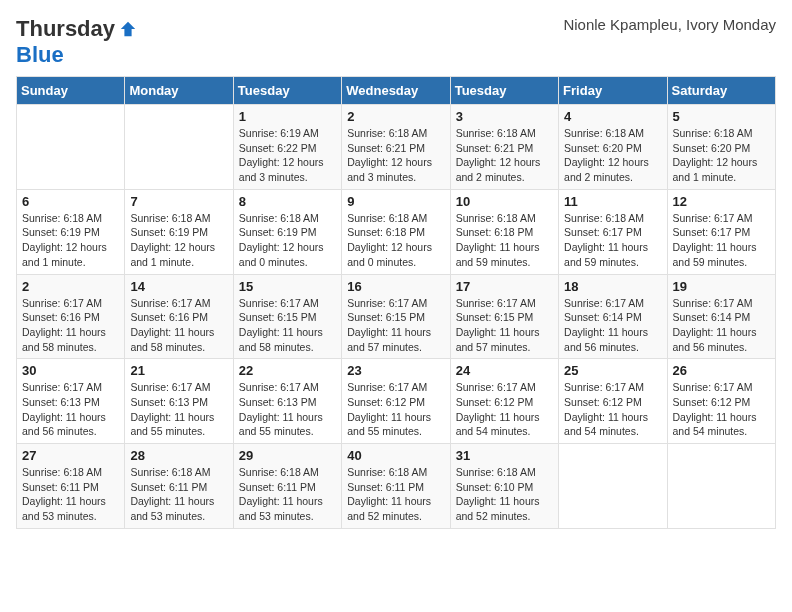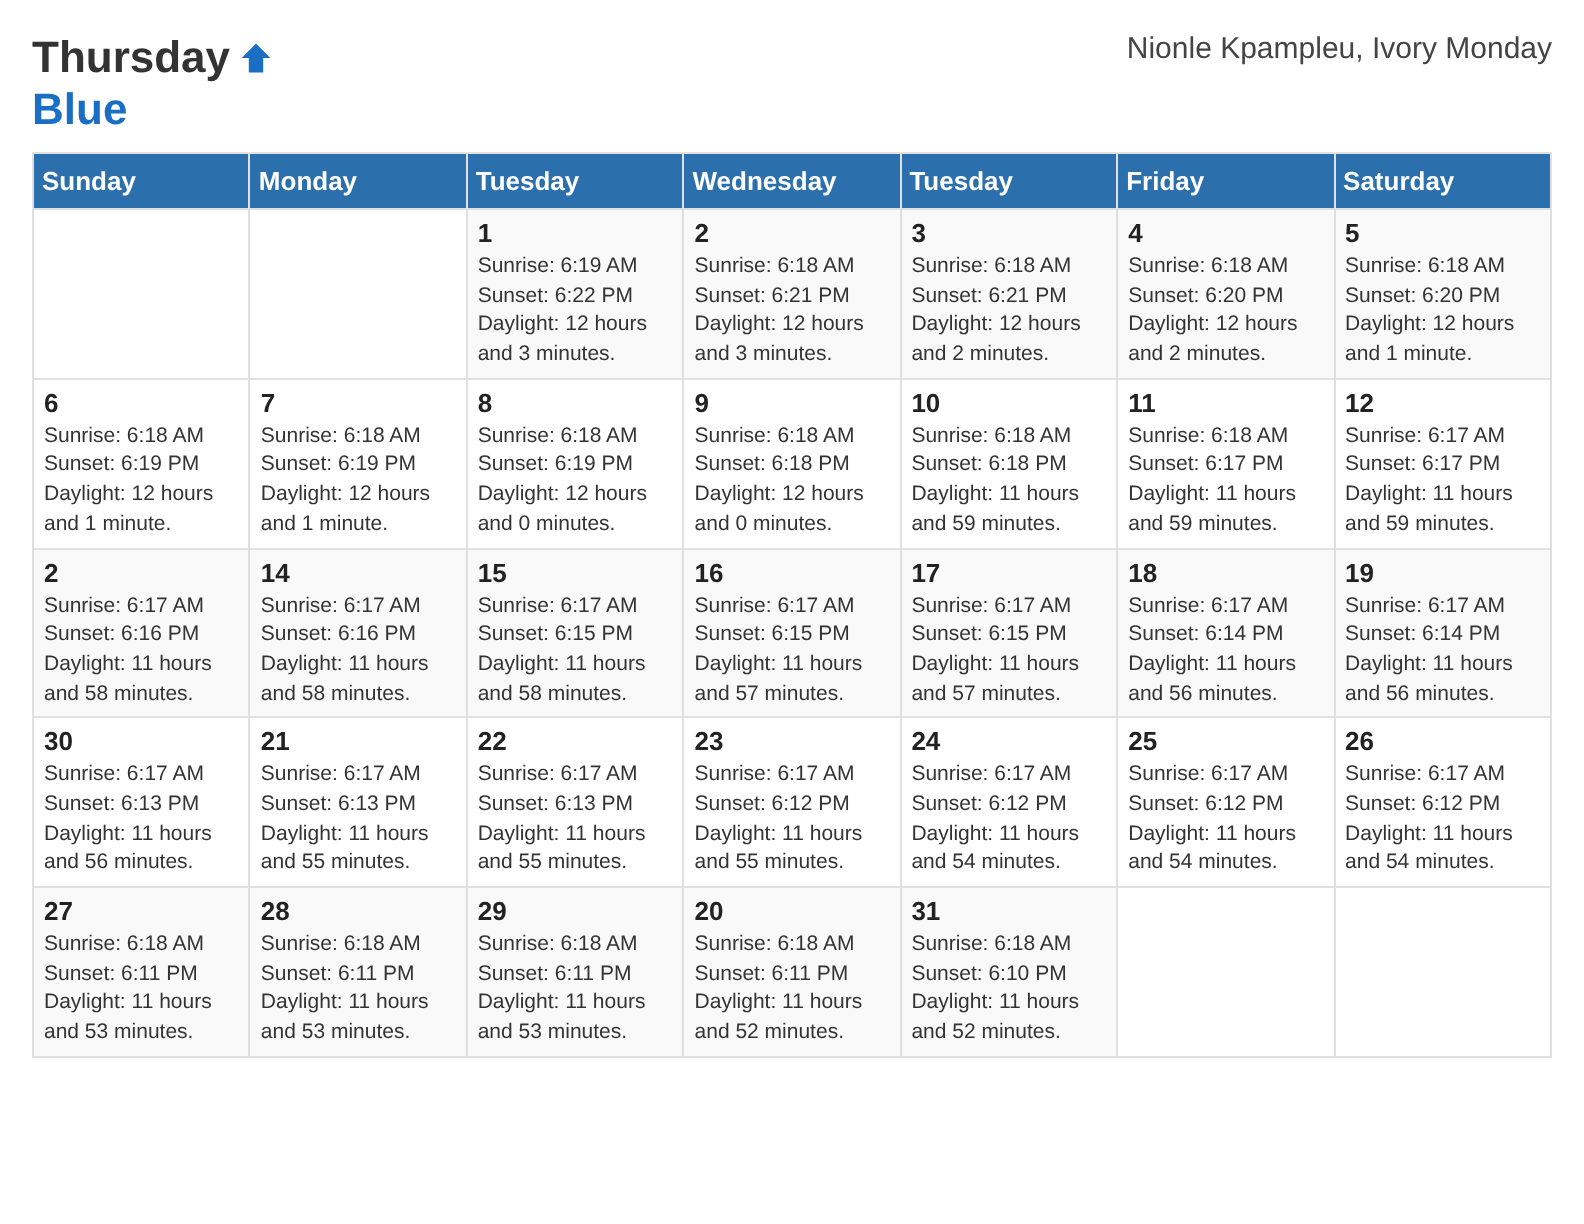--- a/index.html
+++ b/index.html
@@ -306,21 +306,21 @@
 Sunset: 6:11 PM
 Daylight: 11 hours and 53 minutes.</div>
         </td>
         <td>
           <span class="day-number">29</span>
           <div class="cell-info">Sunrise: 6:18 AM
 Sunset: 6:11 PM
 Daylight: 11 hours and 53 minutes.</div>
         </td>
         <td>
-          <span class="day-number">20</span>
+          <span class="day-number">40</span>
           <div class="cell-info">Sunrise: 6:18 AM
 Sunset: 6:11 PM
 Daylight: 11 hours and 52 minutes.</div>
         </td>
         <td>
           <span class="day-number">31</span>
           <div class="cell-info">Sunrise: 6:18 AM
 Sunset: 6:10 PM
 Daylight: 11 hours and 52 minutes.</div>
         </td>

